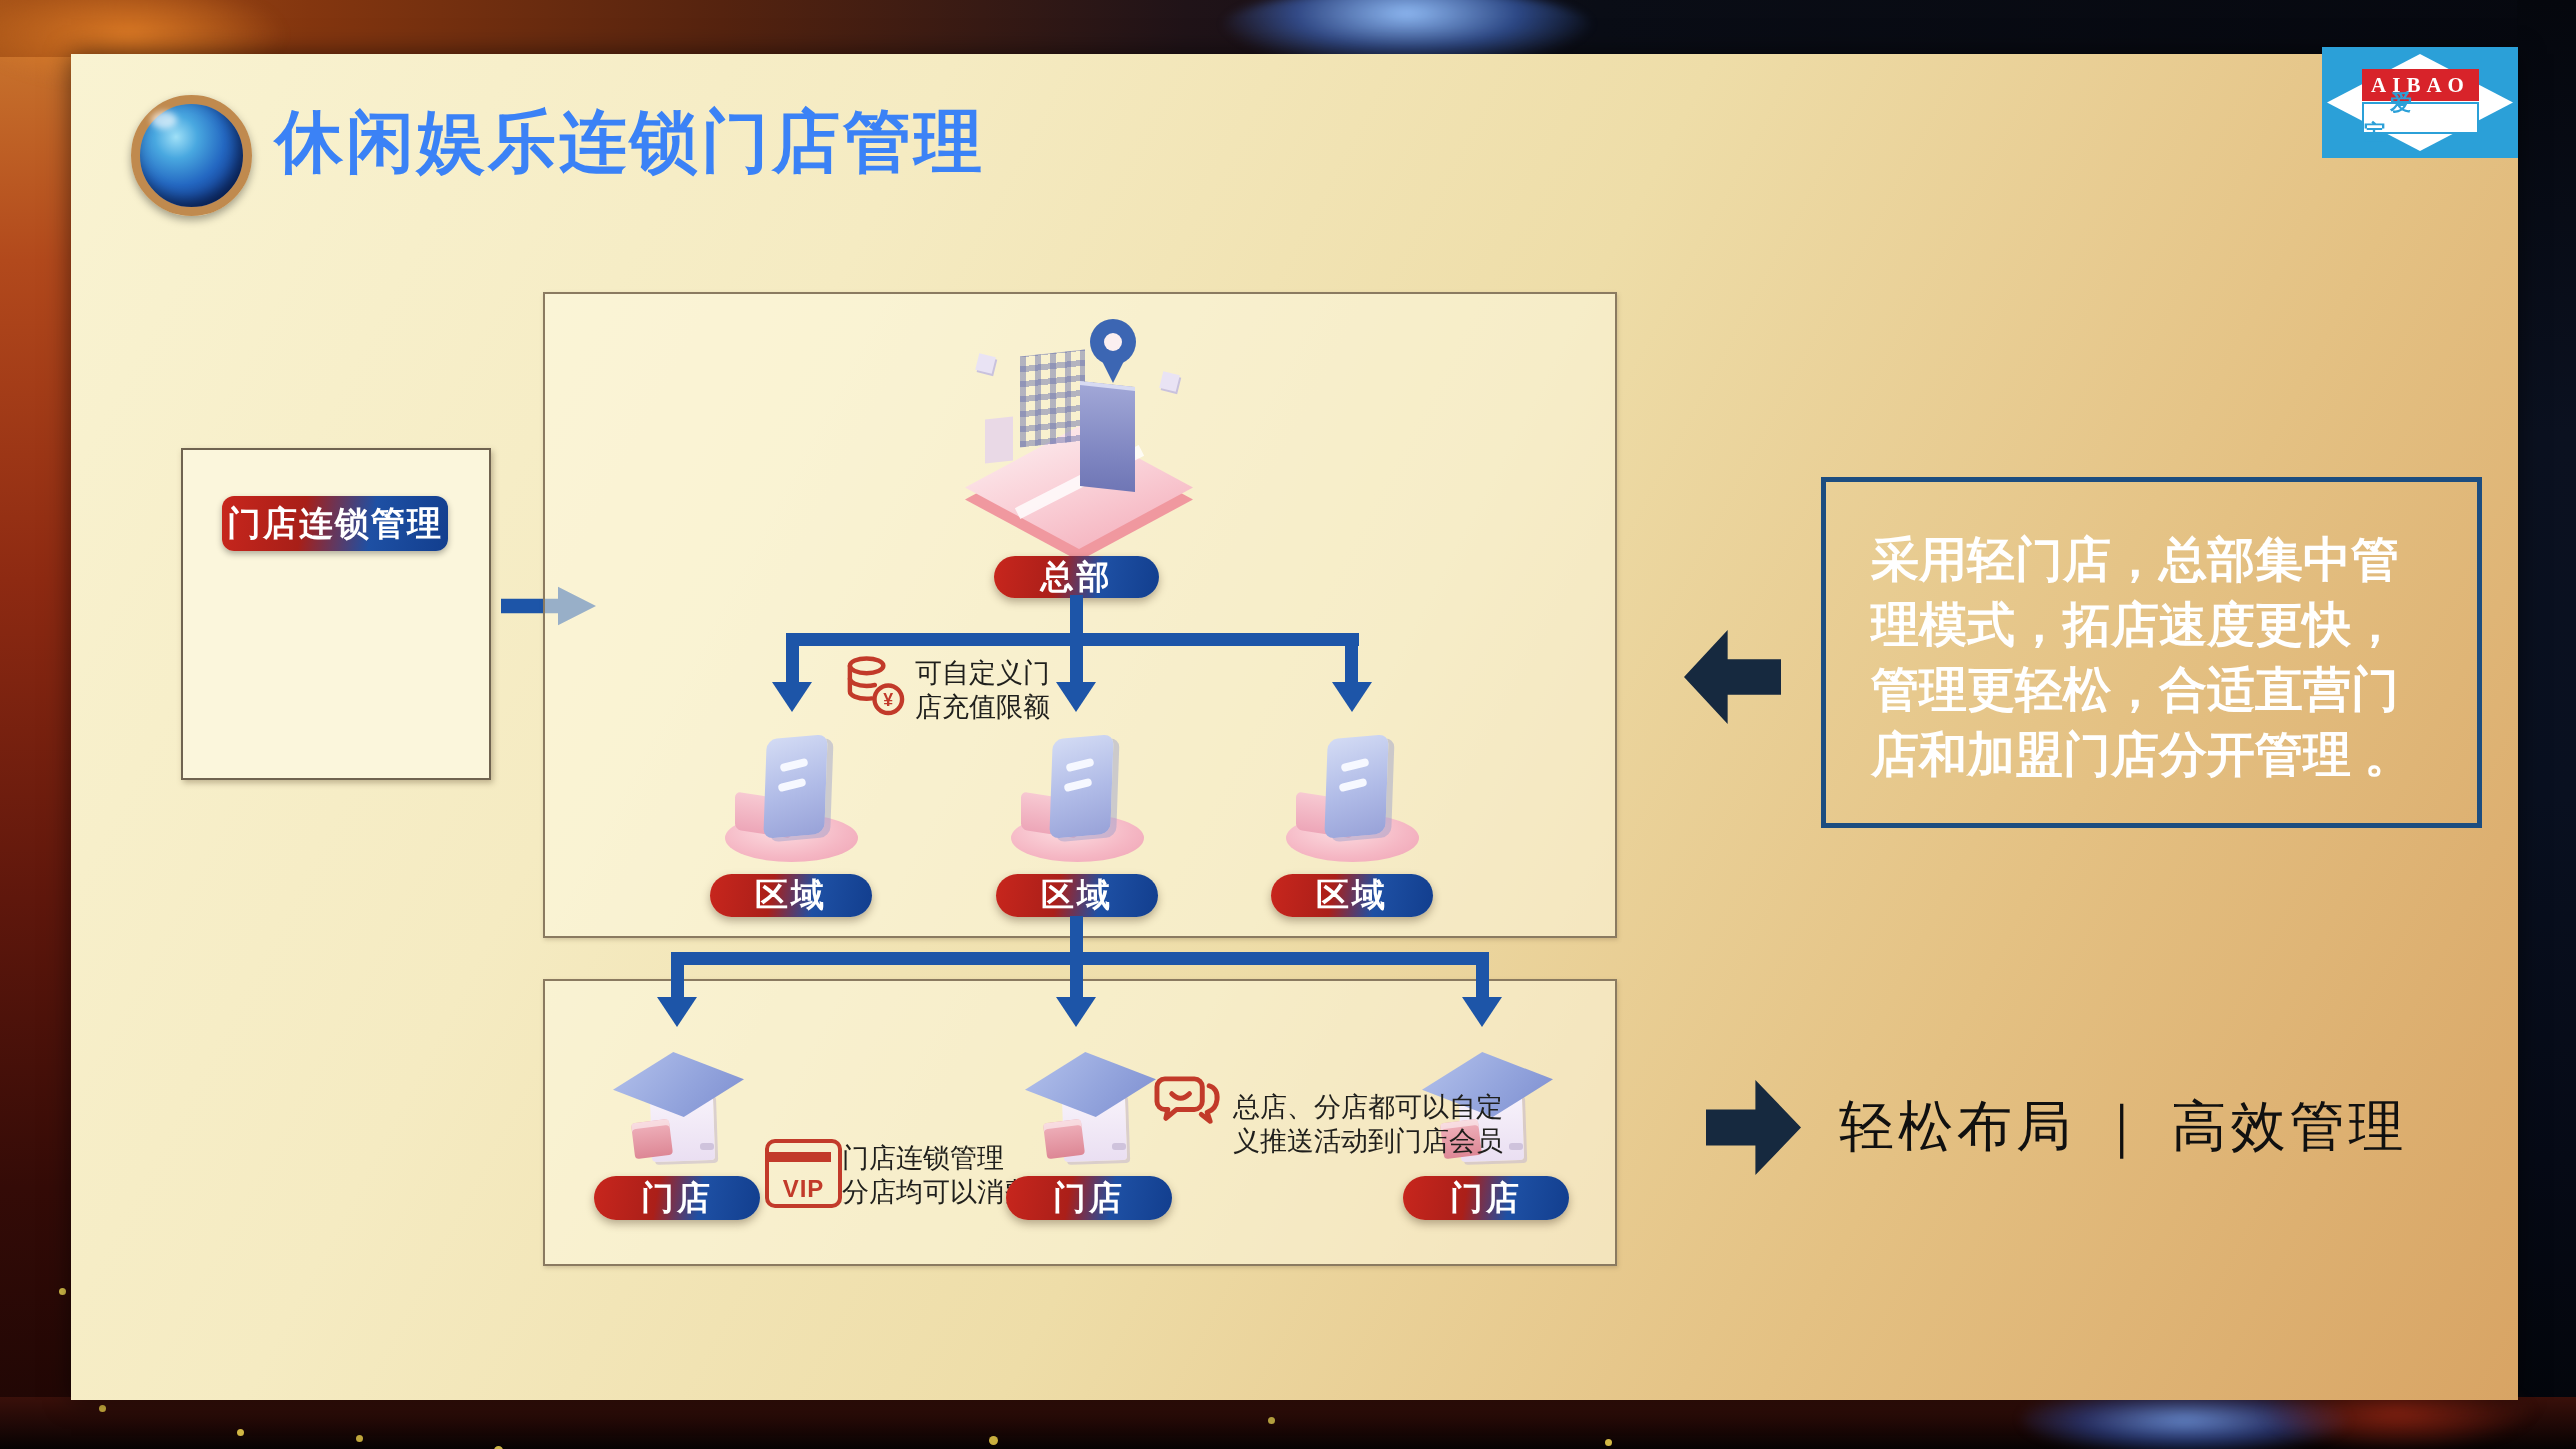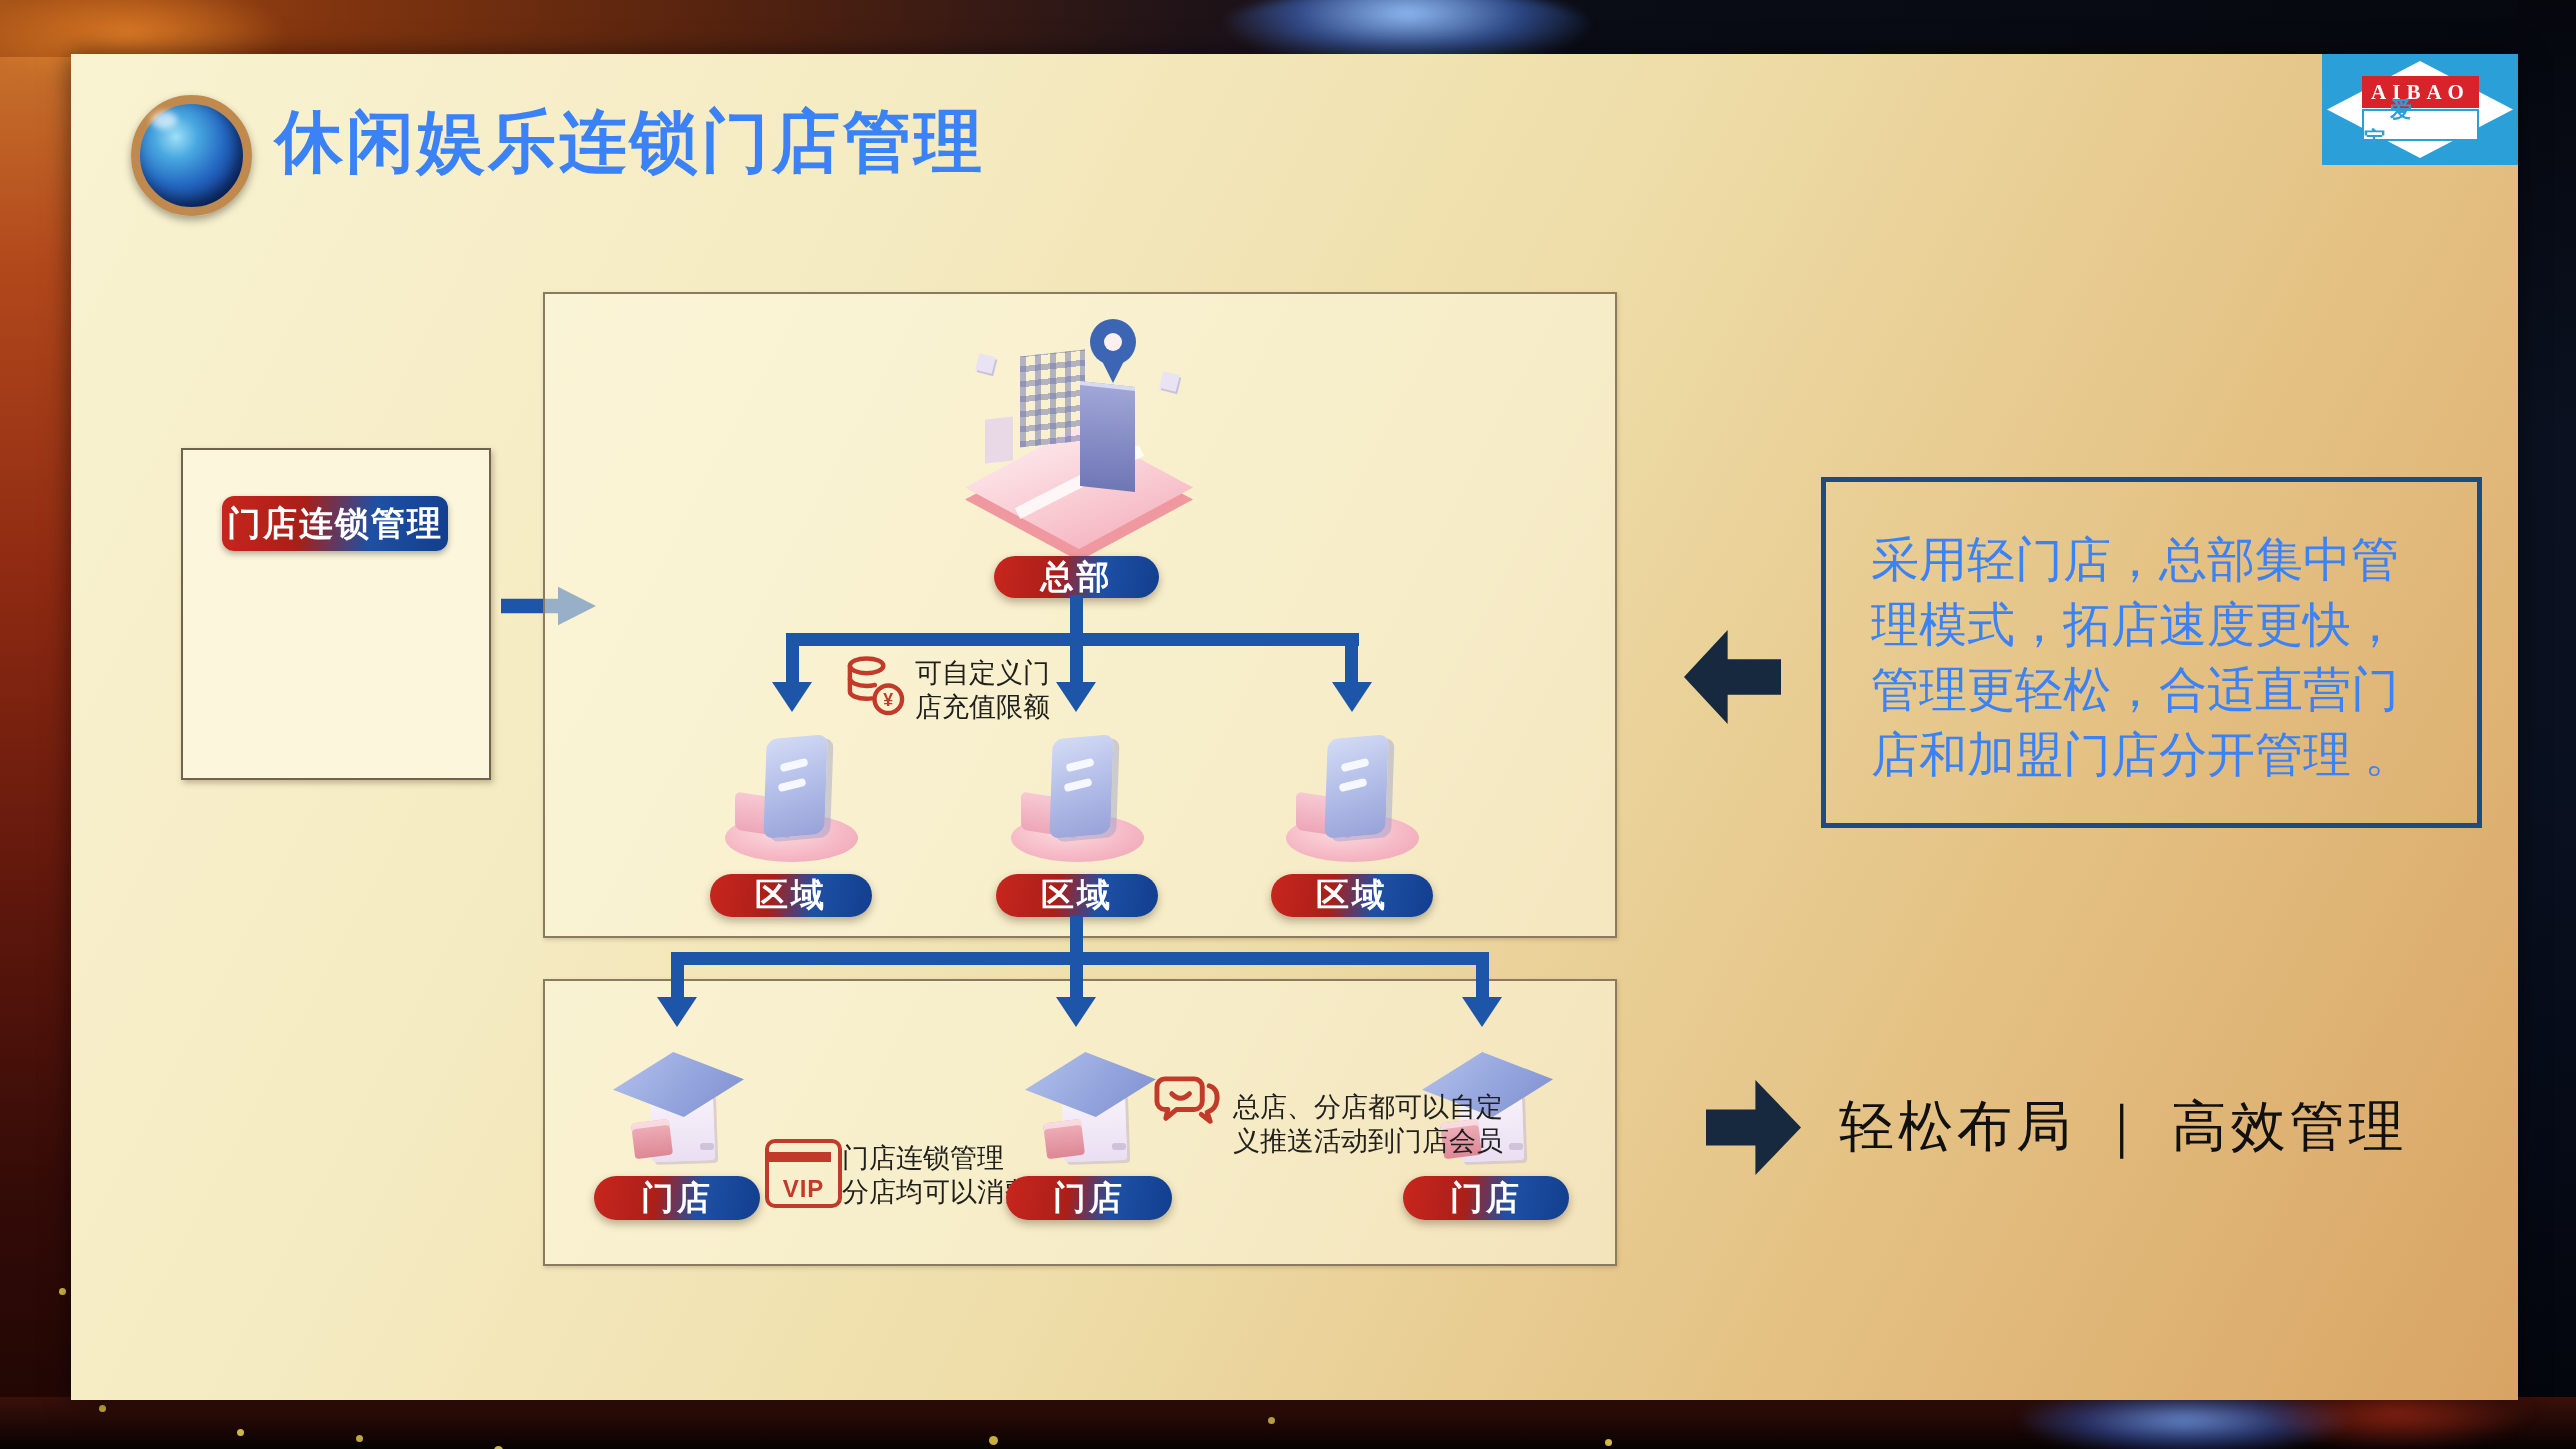--- a/index.html
+++ b/index.html
@@ -37,21 +37,21 @@
     box-shadow:0 0 24px rgba(0,0,0,.55);}
 
   
   .globe{left:131px;top:95px;width:103px;height:103px;border-radius:50%;
     background:radial-gradient(circle at 35% 32%,#9fe0f7 0%,#49a8e0 22%,#2468c2 50%,#123a8e 76%,#0a2a6b 100%);
     border:9px solid #c08a4e;box-shadow:inset -5px -7px 14px rgba(0,0,0,.45),0 4px 9px rgba(0,0,0,.35);}
   .globe-hl{left:151px;top:111px;width:26px;height:18px;border-radius:50%;background:rgba(255,255,255,.65);filter:blur(3px);}
   .page-title{left:275px;top:97px;font-size:68px;font-weight:700;color:#3b82f6;letter-spacing:3px;white-space:nowrap;}
 
   
-  .logo{left:2322px;top:47px;width:196px;height:111px;background:#2ba0d8;margin-top:7px;}
+  .logo{left:2322px;top:47px;width:196px;height:111px;background:#2ba0d8;}
   .logo-diamond{position:absolute;left:5px;top:7px;width:186px;height:97px;background:#ffffff;
     clip-path:polygon(50% 0%,100% 50%,50% 100%,0% 50%);}
   .logo-red{position:absolute;left:40px;top:22px;width:117px;height:32px;background:#d8232a;
     display:flex;align-items:center;justify-content:center;color:#fff;
     font-family:"Liberation Serif","DejaVu Serif",serif;font-weight:bold;font-size:21px;letter-spacing:6px;}
   .logo-cn{position:absolute;left:40px;top:55px;width:117px;height:32px;background:#ffffff;border:2px solid #2ba0d8;
     box-sizing:border-box;display:flex;align-items:center;justify-content:center;color:#2ba0d8;
     font-weight:bold;font-size:22px;letter-spacing:26px;text-indent:26px;}
 
   
@@ -141,22 +141,22 @@
 
   
   .note{font-size:27px;line-height:34px;color:#1f1f1c;white-space:pre-line;font-weight:500;}
   .vip-card{left:765px;top:1139px;width:69px;height:61px;border:4px solid #c23a2a;border-radius:10px;}
   .vip-band{position:absolute;top:9px;left:-1px;width:63px;height:10px;background:#c23a2a;}
   .vip-text{position:absolute;bottom:1px;width:100%;text-align:center;color:#c23a2a;font-weight:bold;
     font-size:24px;letter-spacing:1px;}
 
   
   .right-box{left:1821px;top:477px;width:661px;height:351px;border:5px solid #1c4d80;box-sizing:border-box;}
-  .right-note{left:1871px;top:527px;width:600px;font-size:48px;line-height:65px;color:#3b82f6;
-    white-space:pre-line;font-weight:400;}
+  .right-note{left:1871px;top:527px;width:600px;font-size:48px;line-height:65px;color:#ffffff;
+    white-space:pre-line;font-weight:700;}
   .slogan{left:1839px;top:1090px;font-size:55px;color:#101010;font-weight:500;letter-spacing:4px;white-space:nowrap;}
 </style>
 </head>
 <body>
 
 <div class="stage">
 
   <div class="abs bg-left"></div>
   <div class="abs bg-top"></div>
   <div class="abs bg-right"></div>

